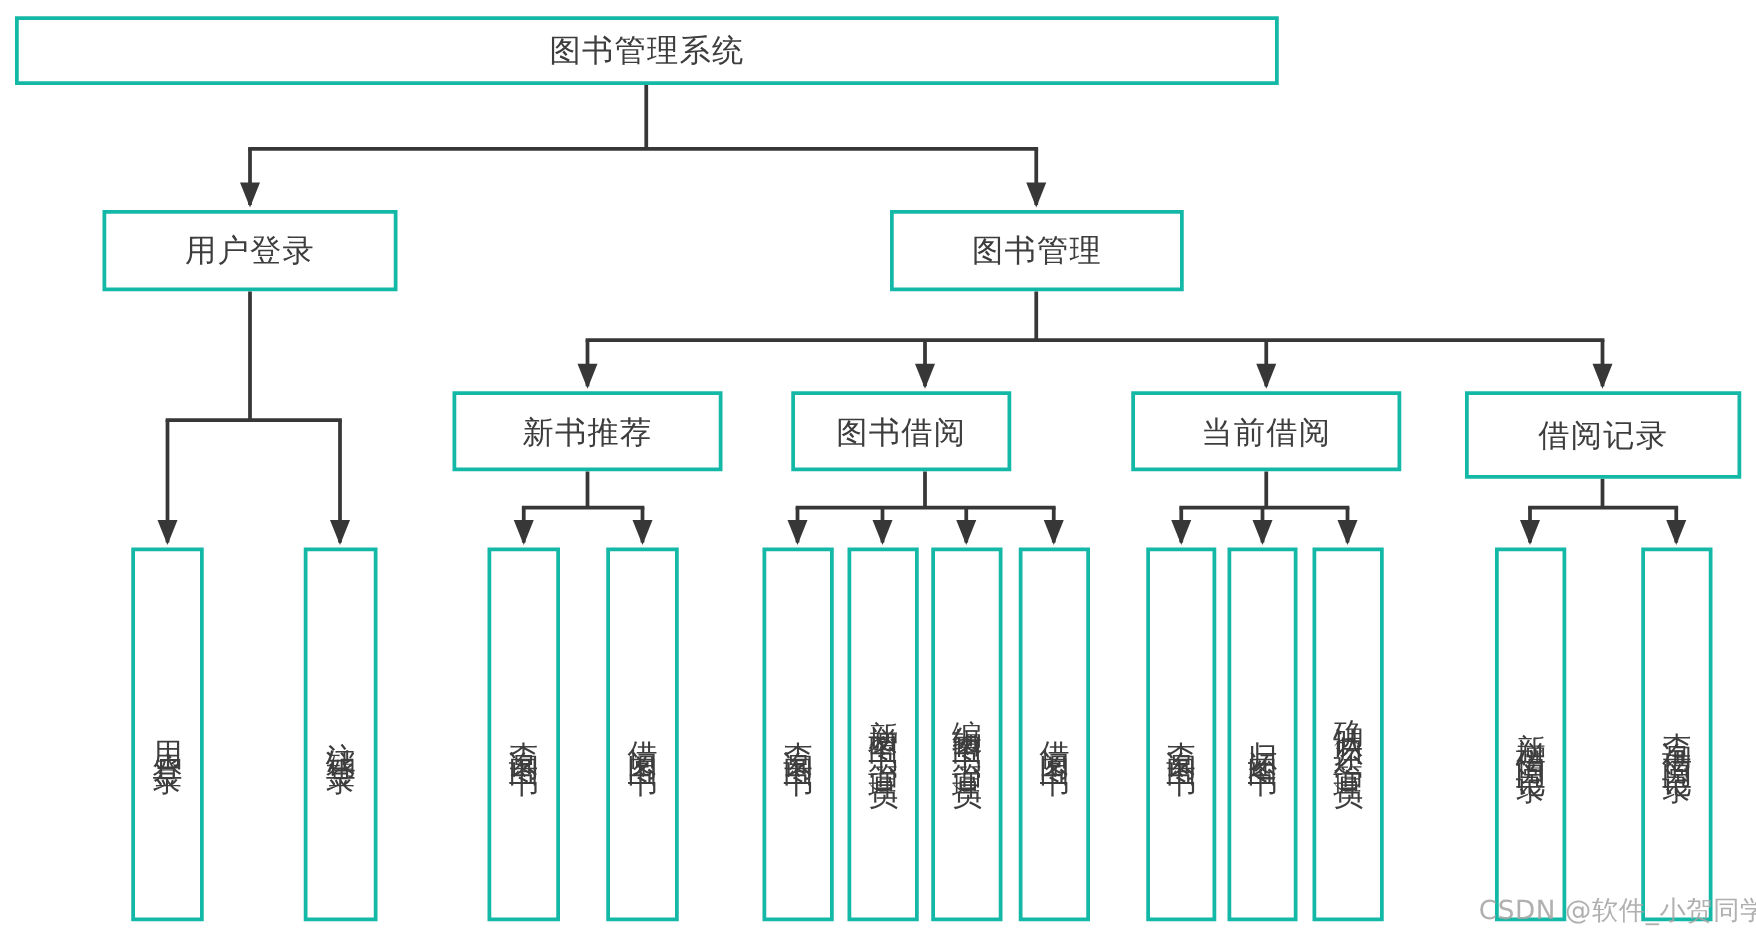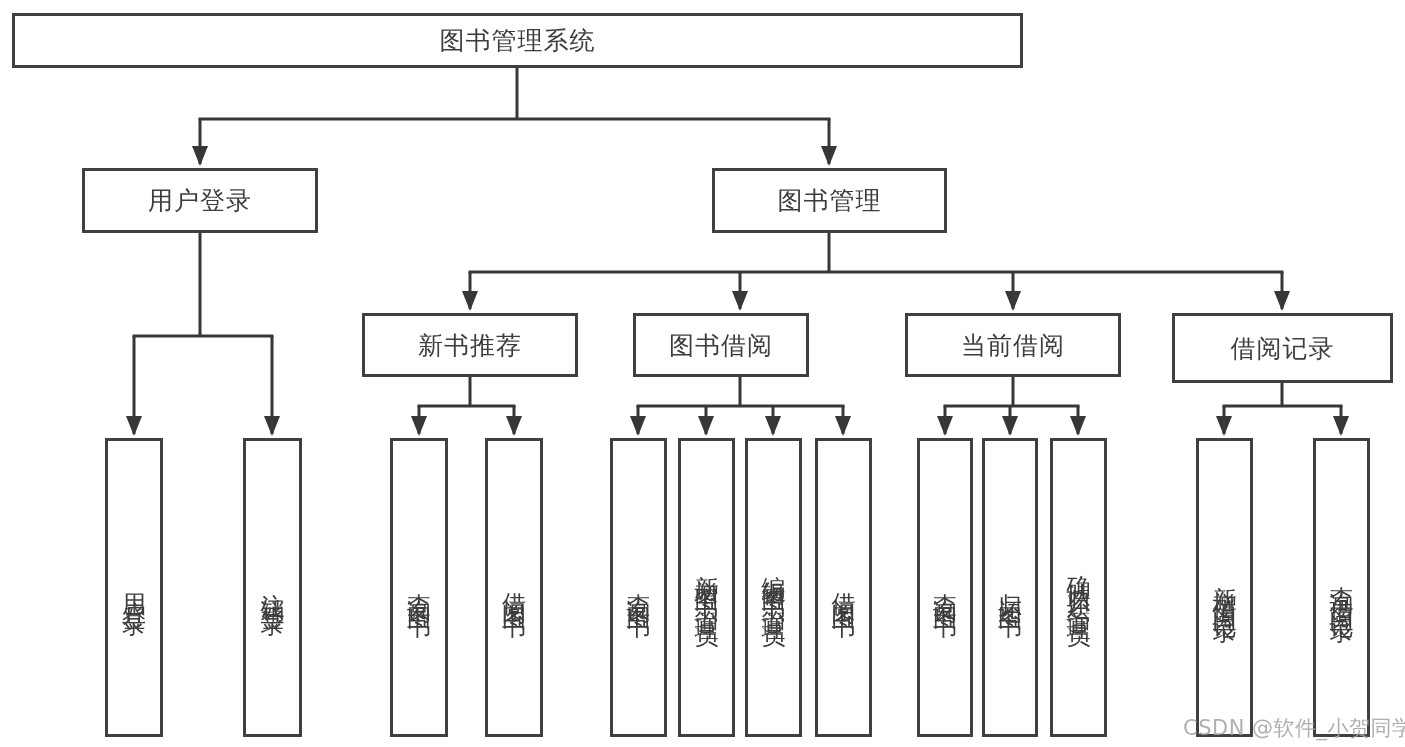--- a/index.html
+++ b/index.html
@@ -14,21 +14,21 @@
   .connectors {
     position: absolute;
     left: 0; top: 0;
     width: 1405px; height: 747px;
     pointer-events: none;
   }
   .node {
     position: absolute;
     box-sizing: border-box;
     background: #ffffff;
-    border: 3px solid #404040;
+    border: 3px solid #14b8a6;
     color: #3d3d3d;
     display: flex;
     align-items: center;
     justify-content: center;
     text-align: center;
   }
   .h { font-size: 25px; letter-spacing: 1px; white-space: nowrap; }
   .v {
     writing-mode: vertical-rl;
     text-orientation: mixed;

